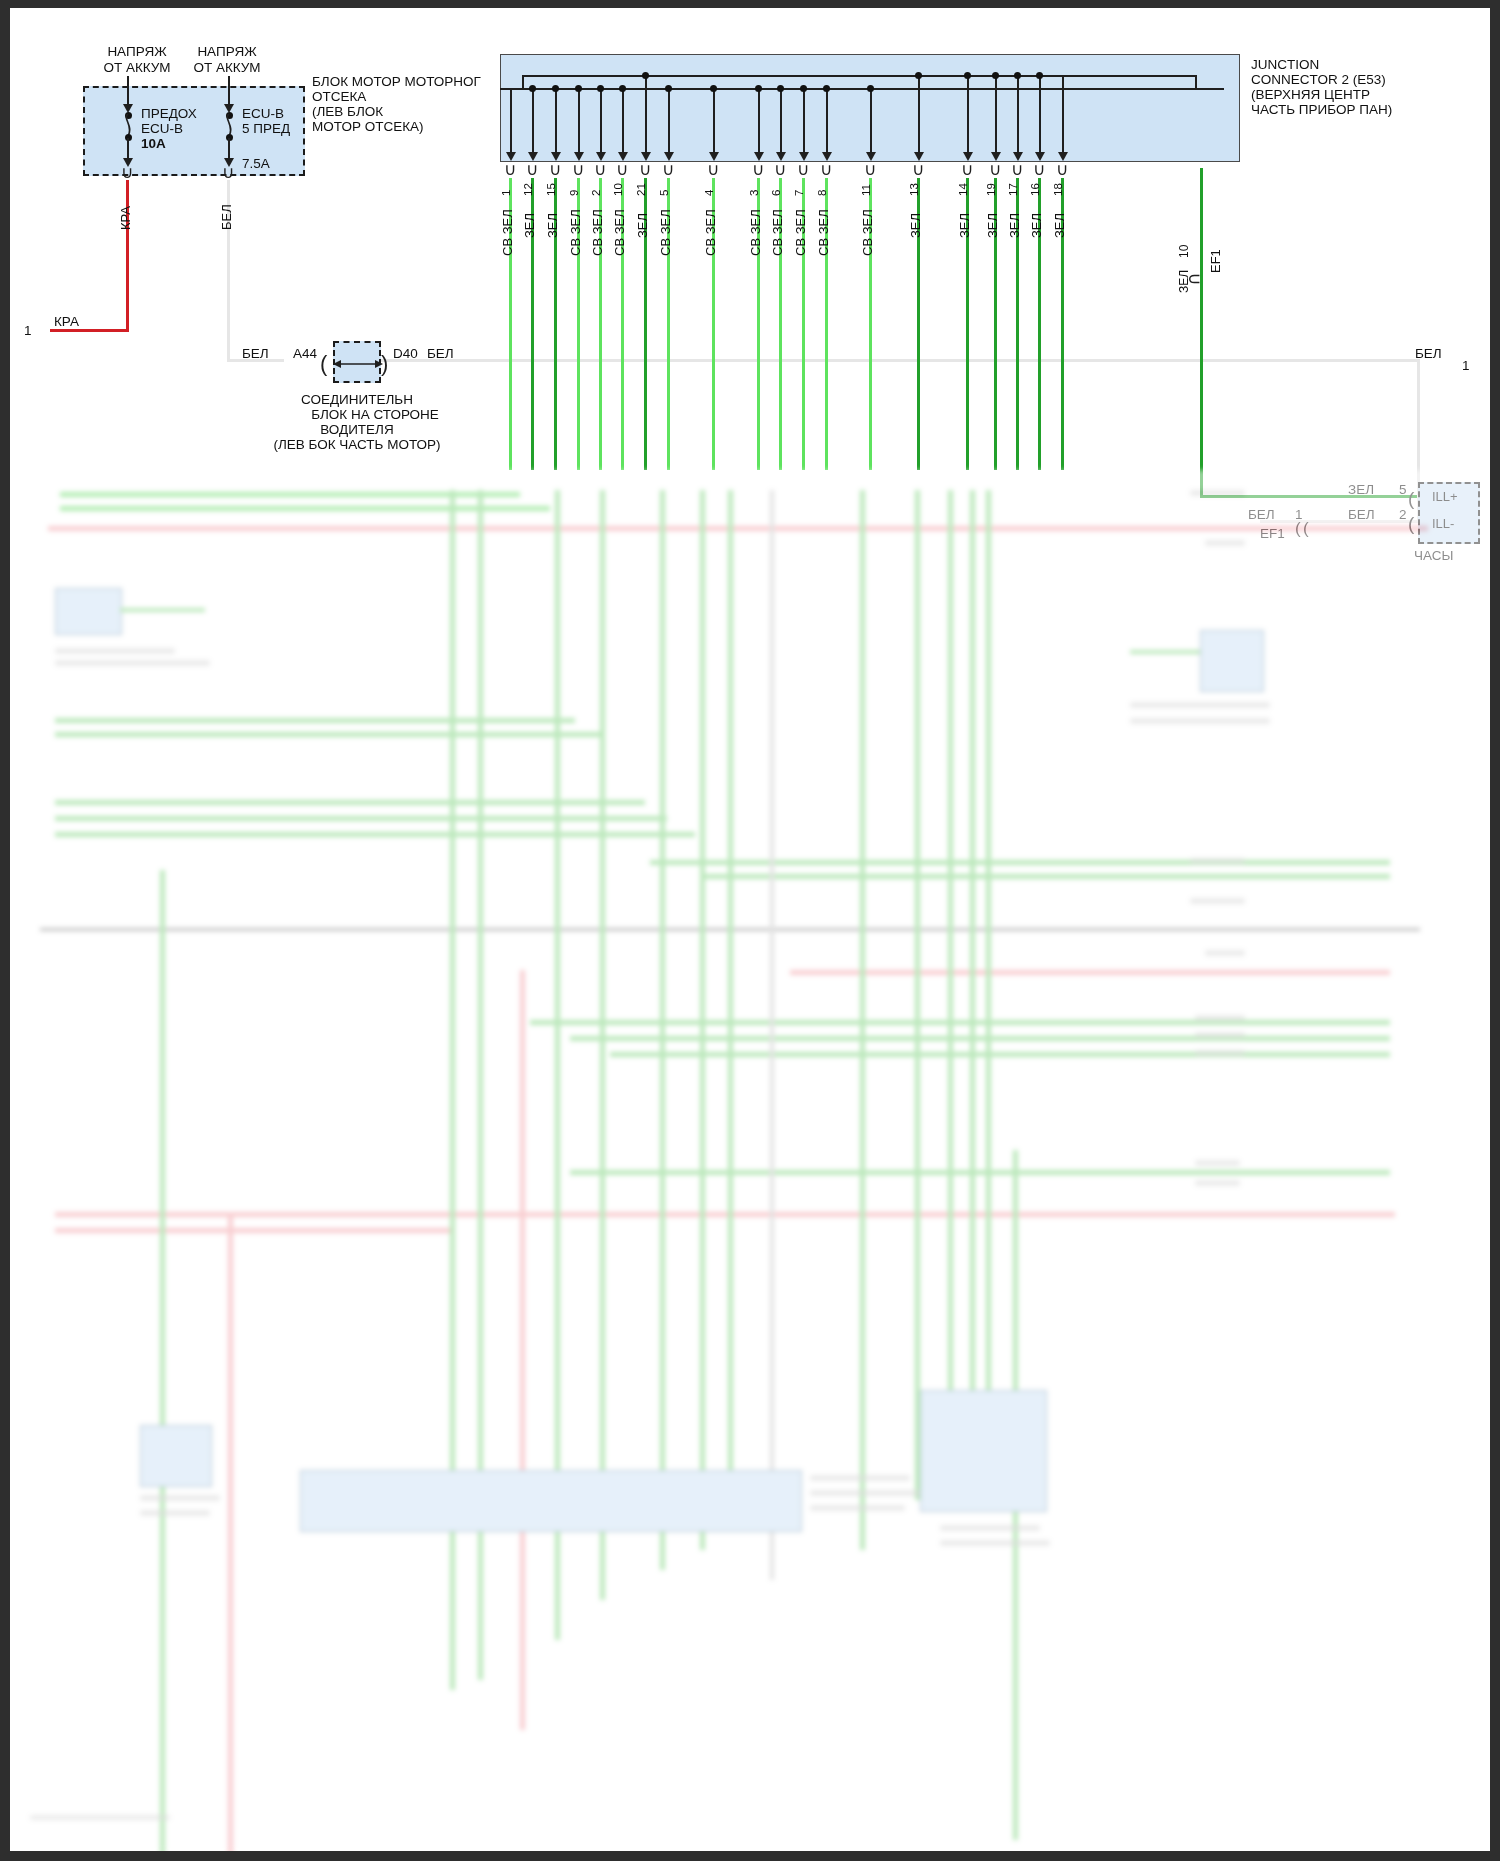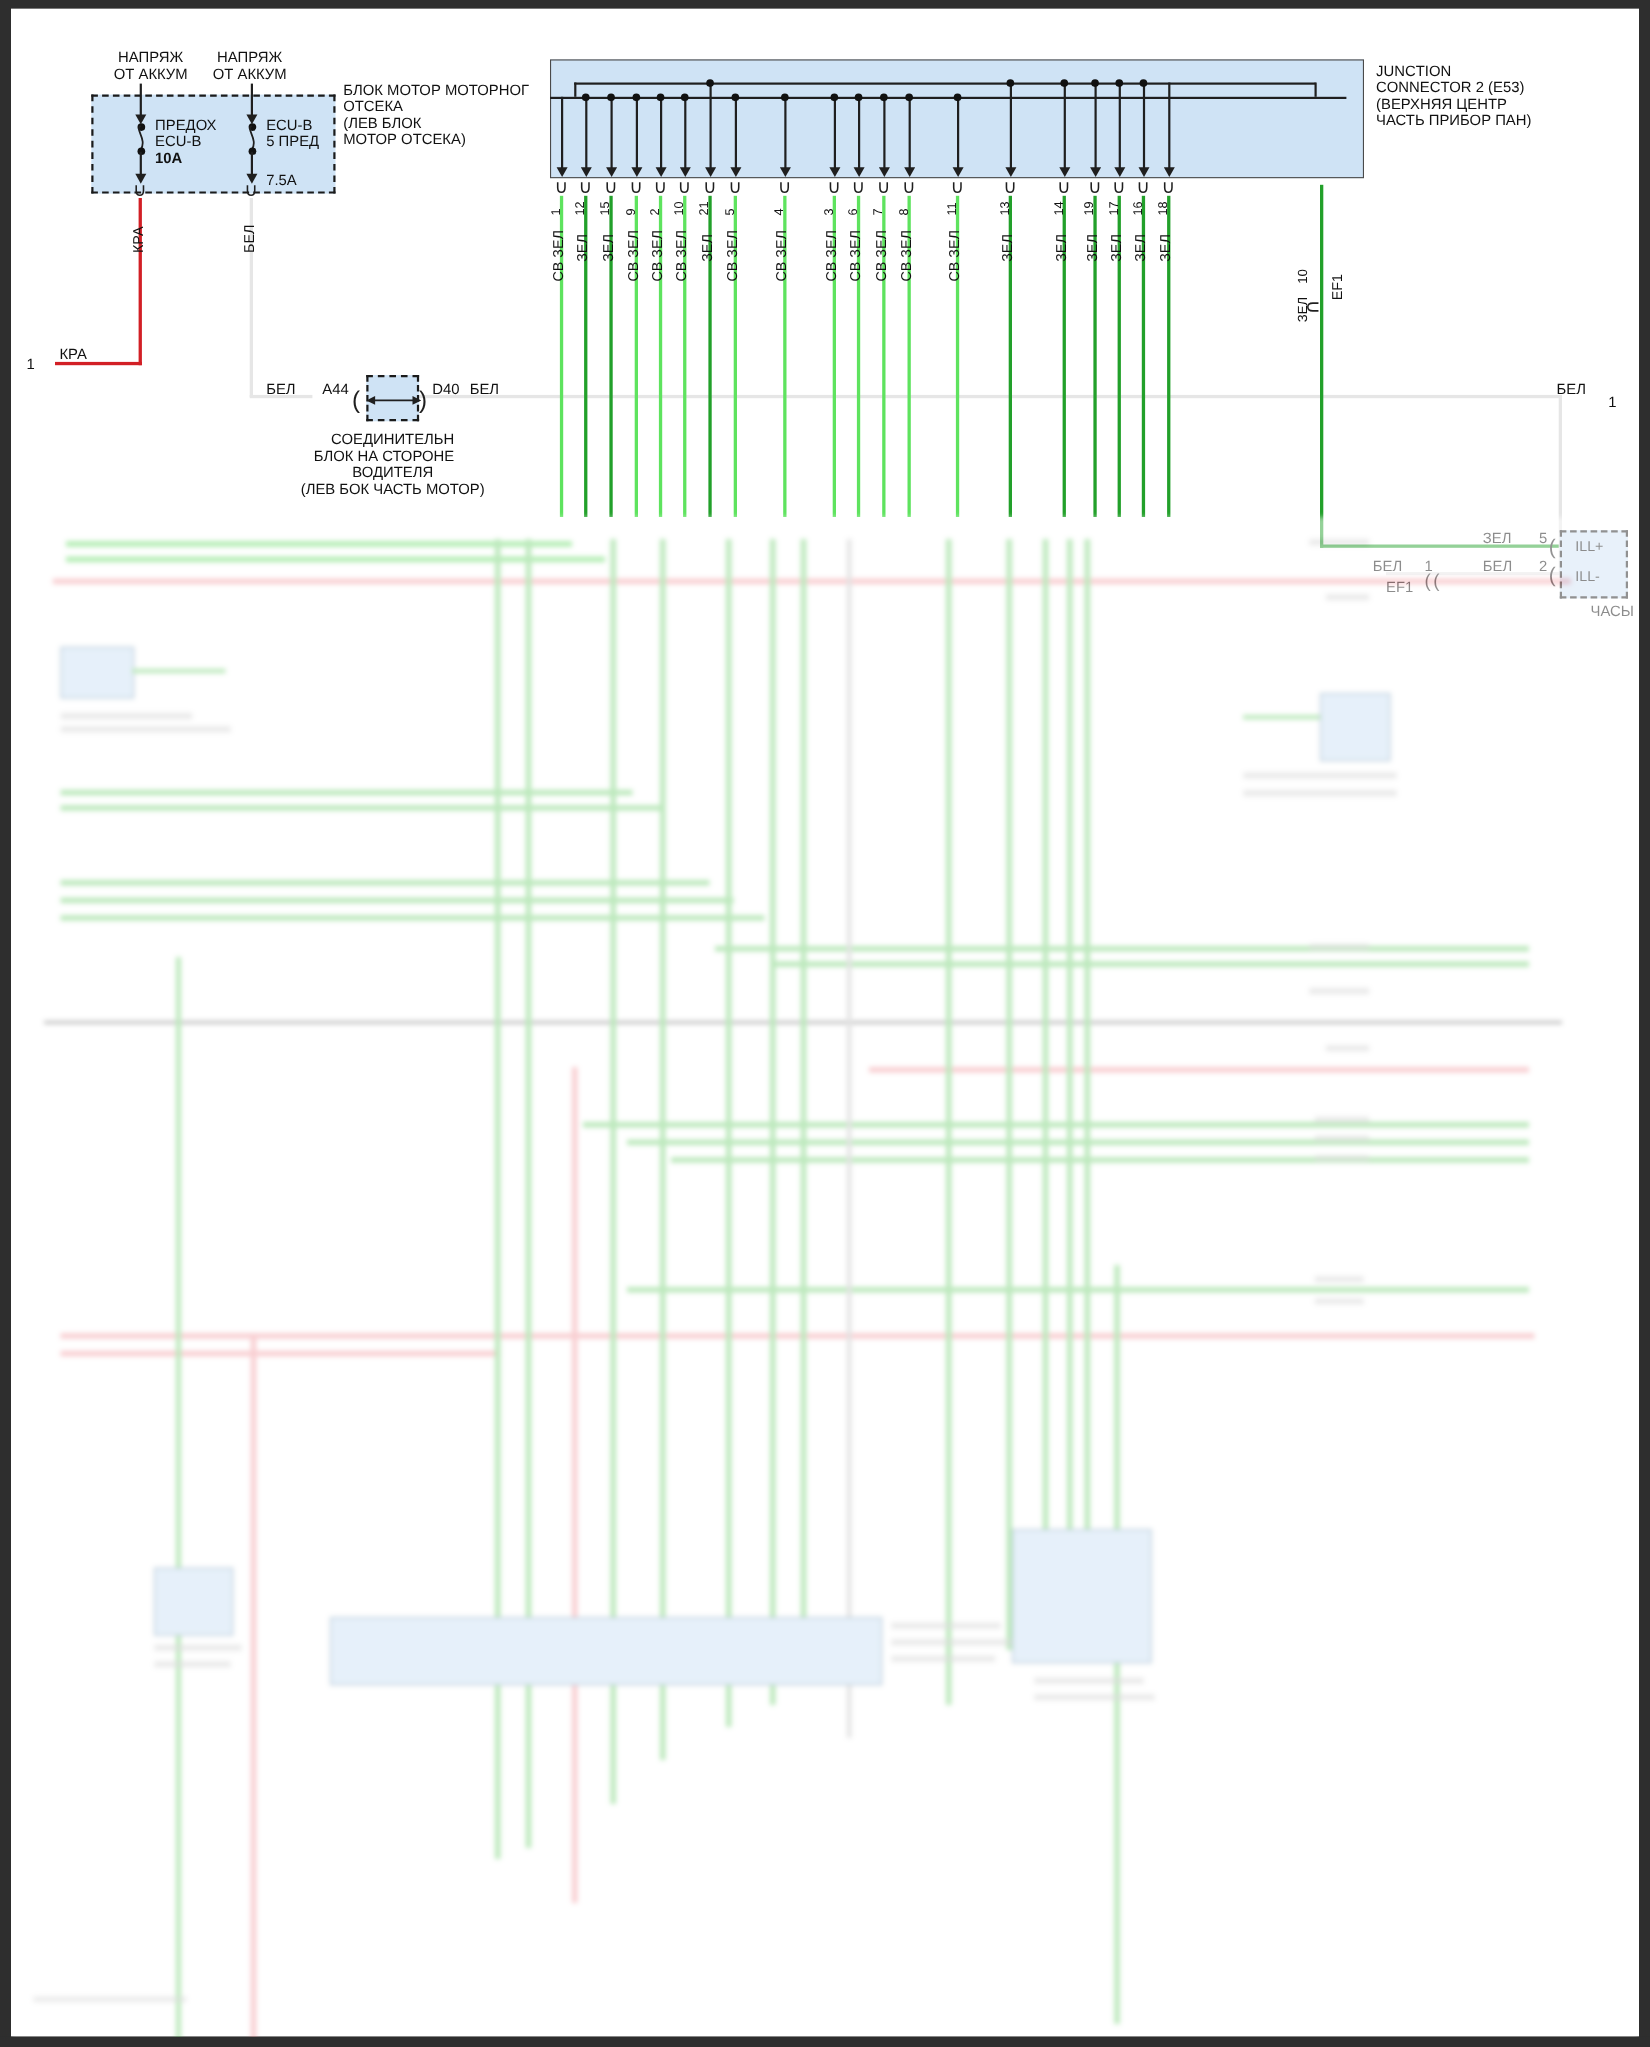--- a/index.html
+++ b/index.html
@@ -103,21 +103,21 @@
     <div class="blk" style="left:323px;top:333px;width:48px;height:42px;border-width:2px;"></div>
     <div class="conn" style="left:310px;top:345px;font-size:22px;">(</div>
     <div class="conn" style="left:371px;top:345px;font-size:22px;">)</div>
     <svg style="position:absolute;left:323px;top:349px;width:50px;height:14px;">
       <line x1="5" y1="7" x2="45" y2="7" stroke="#1f1f1f" stroke-width="1.5"></line>
       <polygon points="0,7 8,3 8,11" fill="#1f1f1f"></polygon>
       <polygon points="50,7 42,3 42,11" fill="#1f1f1f"></polygon>
     </svg>
 
     <div class="txt" style="left:347px;top:384px;transform:translateX(-50%);">СОЕДИНИТЕЛЬН</div>
-    <div class="txt" style="left:339px;top:399px;transform:translateX(-50%);">БЛОК НА СТОРОНЕ</div>
+    <div class="txt" style="left:365px;top:399px;transform:translateX(-50%);">БЛОК НА СТОРОНЕ</div>
     <div class="txt" style="left:347px;top:414px;transform:translateX(-50%);">ВОДИТЕЛЯ</div>
     <div class="txt" style="left:347px;top:429px;transform:translateX(-50%);">(ЛЕВ БОК ЧАСТЬ МОТОР)</div>
 
     <div class="txt" style="left:1405px;top:338px;">БЕЛ</div>
     <div class="txt" style="left:1452px;top:350px;">1</div>
 
     <div class="blk-solid" style="left:490px;top:46px;width:740px;height:108px;"></div>
 
     <div class="txt" style="left:1241px;top:49px;">JUNCTION</div>
     <div class="txt" style="left:1241px;top:64px;">CONNECTOR 2 (E53)</div>
@@ -293,21 +293,21 @@
     <div class="txt" style="left:1389px;top:474px;">5</div>
     <div class="txt" style="left:1338px;top:499px;">БЕЛ</div>
     <div class="txt" style="left:1389px;top:499px;">2</div>
 
     <div class="txt" style="left:1238px;top:499px;">БЕЛ</div>
     <div class="txt" style="left:1285px;top:499px;">1</div>
     <div class="txt" style="left:1250px;top:518px;">EF1</div>
     <div class="conn" style="left:1285px;top:512px;font-size:17px;">(</div>
     <div class="conn" style="left:1293px;top:512px;font-size:17px;">(</div>
 
-    <div class="txt" style="left:1436px;top:540px;">ЧАСЫ</div>
+    <div class="txt" style="left:1404px;top:540px;">ЧАСЫ</div>
 
     <div class="lower">
       <div class="lw" style="left:0;top:0;width:1480px;height:1381px;background:#fff;"></div>
 
       <div class="lw" style="left:50px;top:22px;width:460px;height:5px;background:#6ddc6d;"></div>
       <div class="lw" style="left:50px;top:36px;width:490px;height:5px;background:#6ddc6d;"></div>
       <div class="lw" style="left:38px;top:56px;width:1380px;height:5px;background:#f3a2a8;"></div>
 
       <div class="lblk" style="left:45px;top:118px;width:65px;height:45px;"></div>
       <div class="lw" style="left:110px;top:138px;width:85px;height:4px;background:#7fd47f;"></div>

